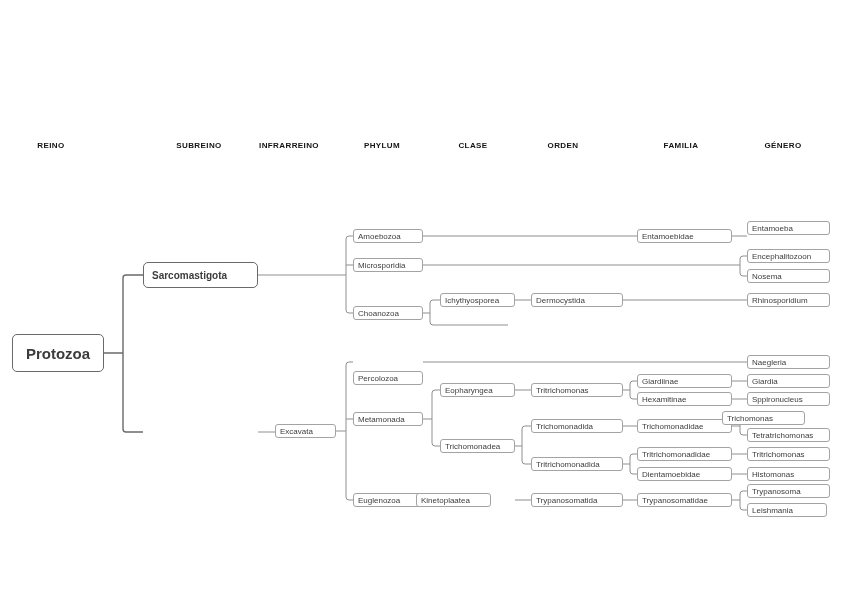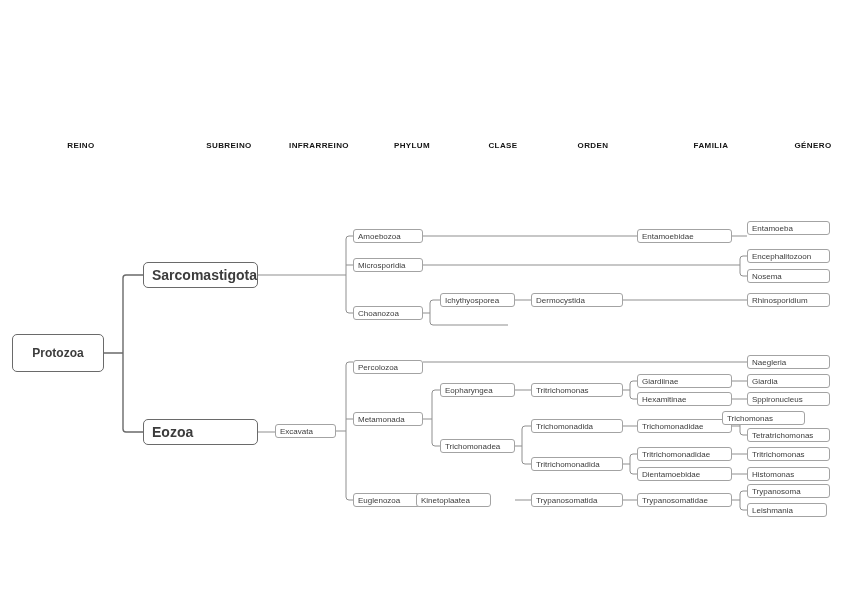--- a/index.html
+++ b/index.html
@@ -13,32 +13,32 @@
   html,body{margin:0;padding:0;background:#fff;}
   .canvas{
     position:relative;width:848px;height:599px;background:var(--bg);
     font-family:"Liberation Sans",sans-serif;overflow:hidden;
   }
   svg.wires{position:absolute;left:0;top:0;width:848px;height:599px;}
   svg.wires path{fill:none;stroke:var(--line);stroke-width:1;}
   svg.wires path.main{stroke:var(--line-strong);stroke-width:1.4;}
   .col-header{
     position:absolute;top:141px;transform:translateX(-50%);
-    font-size:8px;font-weight:bold;letter-spacing:.4px;color:#141414;white-space:nowrap;margin-left:30px;
+    font-size:8px;font-weight:bold;letter-spacing:.4px;color:#141414;white-space:nowrap;
   }
   .node{
     position:absolute;display:flex;align-items:center;box-sizing:border-box;
     background:#fff;border:1px solid var(--border);border-radius:3px;
     font-size:8px;color:var(--text);padding:0 4px;white-space:nowrap;
   }
   .node.lg{
     border:1.5px solid var(--border-strong);border-radius:5px;
-    font-weight:bold;font-size:14px;padding:0 8px;
+    font-weight:bold;font-size:10px;padding:0 8px;
   }
-  .node.root{justify-content:center;font-size:12px;}
+  .node.root{justify-content:center;font-size:15px;}
 </style>
 </head>
 <body>
 
 <div class="canvas">
 
   <svg class="wires" viewBox="0 0 848 599" xmlns="http://www.w3.org/2000/svg">
     <path class="main" d="M104 353 H123 M143 275 H126 Q123 275 123 278 V429 Q123 432 126 432 H143"></path>
     <path d="M258 275 H346 M353 236 H349 Q346 236 346 239 V310 Q346 313 349 313 H353 M346 265 H353"></path>
     <path d="M423 236 H637"></path>
@@ -72,28 +72,27 @@
   <div class="col-header" style="left:289px">INFRARREINO</div>
   <div class="col-header" style="left:382px">PHYLUM</div>
   <div class="col-header" style="left:473px">CLASE</div>
   <div class="col-header" style="left:563px">ORDEN</div>
   <div class="col-header" style="left:681px">FAMILIA</div>
   <div class="col-header" style="left:783px">GÉNERO</div>
 
   <div class="node lg root" style="left:12px;top:334px;width:92px;height:38px">Protozoa</div>
 
   <div class="node lg" style="left:143px;top:262px;width:115px;height:26px">Sarcomastigota</div>
-  <div class="node lg" style="left:143px;top:419px;width:115px;height:26px">Eozoa</div>
 
   <div class="node" style="left:275px;top:424px;width:61px;height:14px">Excavata</div>
 
   <div class="node" style="left:353px;top:229px;width:70px;height:14px">Amoebozoa</div>
   <div class="node" style="left:353px;top:258px;width:70px;height:14px">Microsporidia</div>
   <div class="node" style="left:353px;top:306px;width:70px;height:14px">Choanozoa</div>
-  <div class="node" style="left:353px;top:360px;width:70px;height:14px">Percolozoa</div>
+  <div class="node" style="left:353px;top:371px;width:70px;height:14px">Percolozoa</div>
   <div class="node" style="left:353px;top:412px;width:70px;height:14px">Metamonada</div>
   <div class="node" style="left:353px;top:493px;width:70px;height:14px">Euglenozoa</div>
 
   <div class="node" style="left:440px;top:293px;width:75px;height:14px">Ichythyosporea</div>
   <div class="node" style="left:440px;top:383px;width:75px;height:14px">Eopharyngea</div>
   <div class="node" style="left:440px;top:439px;width:75px;height:14px">Trichomonadea</div>
   <div class="node" style="left:416px;top:493px;width:75px;height:14px">Kinetoplaatea</div>
 
   <div class="node" style="left:531px;top:293px;width:92px;height:14px">Dermocystida</div>
   <div class="node" style="left:531px;top:383px;width:92px;height:14px">Tritrichomonas</div>

